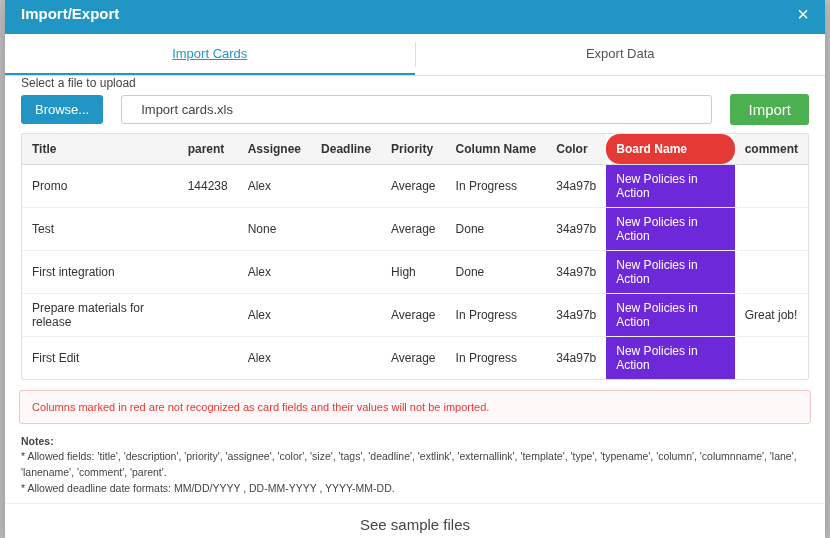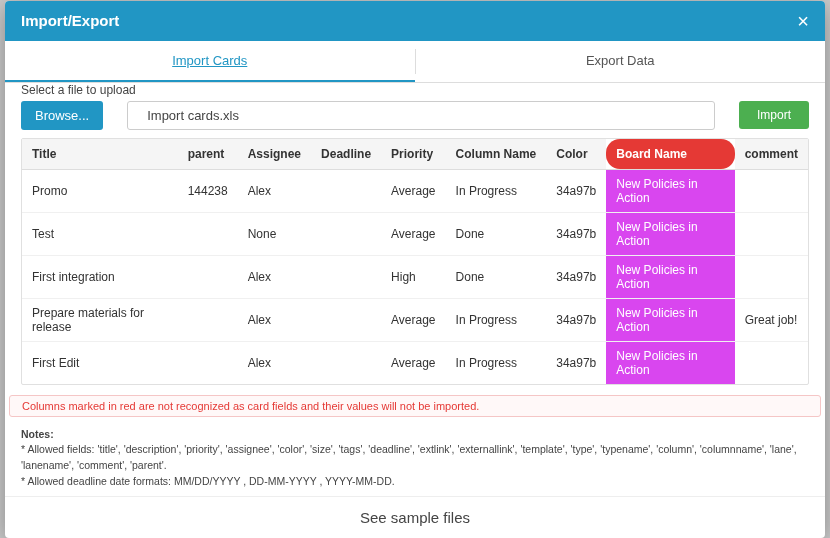--- a/index.html
+++ b/index.html
@@ -71,21 +71,21 @@
       color: #444;
       margin-bottom: 4px;
       display: block;
     }
     .upload-row {
       padding: 0 16px 8px;
     }
     .upload-controls {
       display: flex;
       align-items: center;
-      gap: 24px;
+      gap: 18px;
     }
     .browse-btn {
       background: #2196c4;
       color: #fff;
       border: none;
       padding: 7px 14px;
       border-radius: 3px;
       font-size: 13px;
       cursor: pointer;
       white-space: nowrap;
@@ -98,21 +98,21 @@
       font-size: 13px;
       color: #444;
       background: #fff;
     }
     .import-btn {
       background: #4caf50;
       color: #fff;
       border: none;
       padding: 7px 18px;
       border-radius: 3px;
-      font-size: 12px;
+      font-size: 15px;
       cursor: pointer;
       font-weight: 500;
     }
     .table-container {
       overflow-x: auto;
       margin: 0 16px;
       border: 1px solid #e0e0e0;
       border-radius: 2px;
     }
     table {
@@ -140,30 +140,30 @@
     td {
       padding: 7px 10px;
       border-bottom: 1px solid #f0f0f0;
       color: #333;
       vertical-align: middle;
     }
     tr:last-child td {
       border-bottom: none;
     }
     .board-name-cell {
-      background: #d946ef;
+      background: #6d28d9;
       color: #fff;
       font-size: 12px;
     }
     .warning-box {
-      margin: 10px 4px;
+      margin: 10px 14px;
       background: #fff8f8;
       border: 1px solid #f5c6c6;
       border-radius: 3px;
-      padding: 4px 12px;
+      padding: 10px 12px;
       font-size: 11px;
       color: #e53935;
     }
     .notes-section {
       margin: 6px 16px;
       font-size: 10.5px;
       color: #444;
       line-height: 1.5;
     }
     .notes-section strong {

